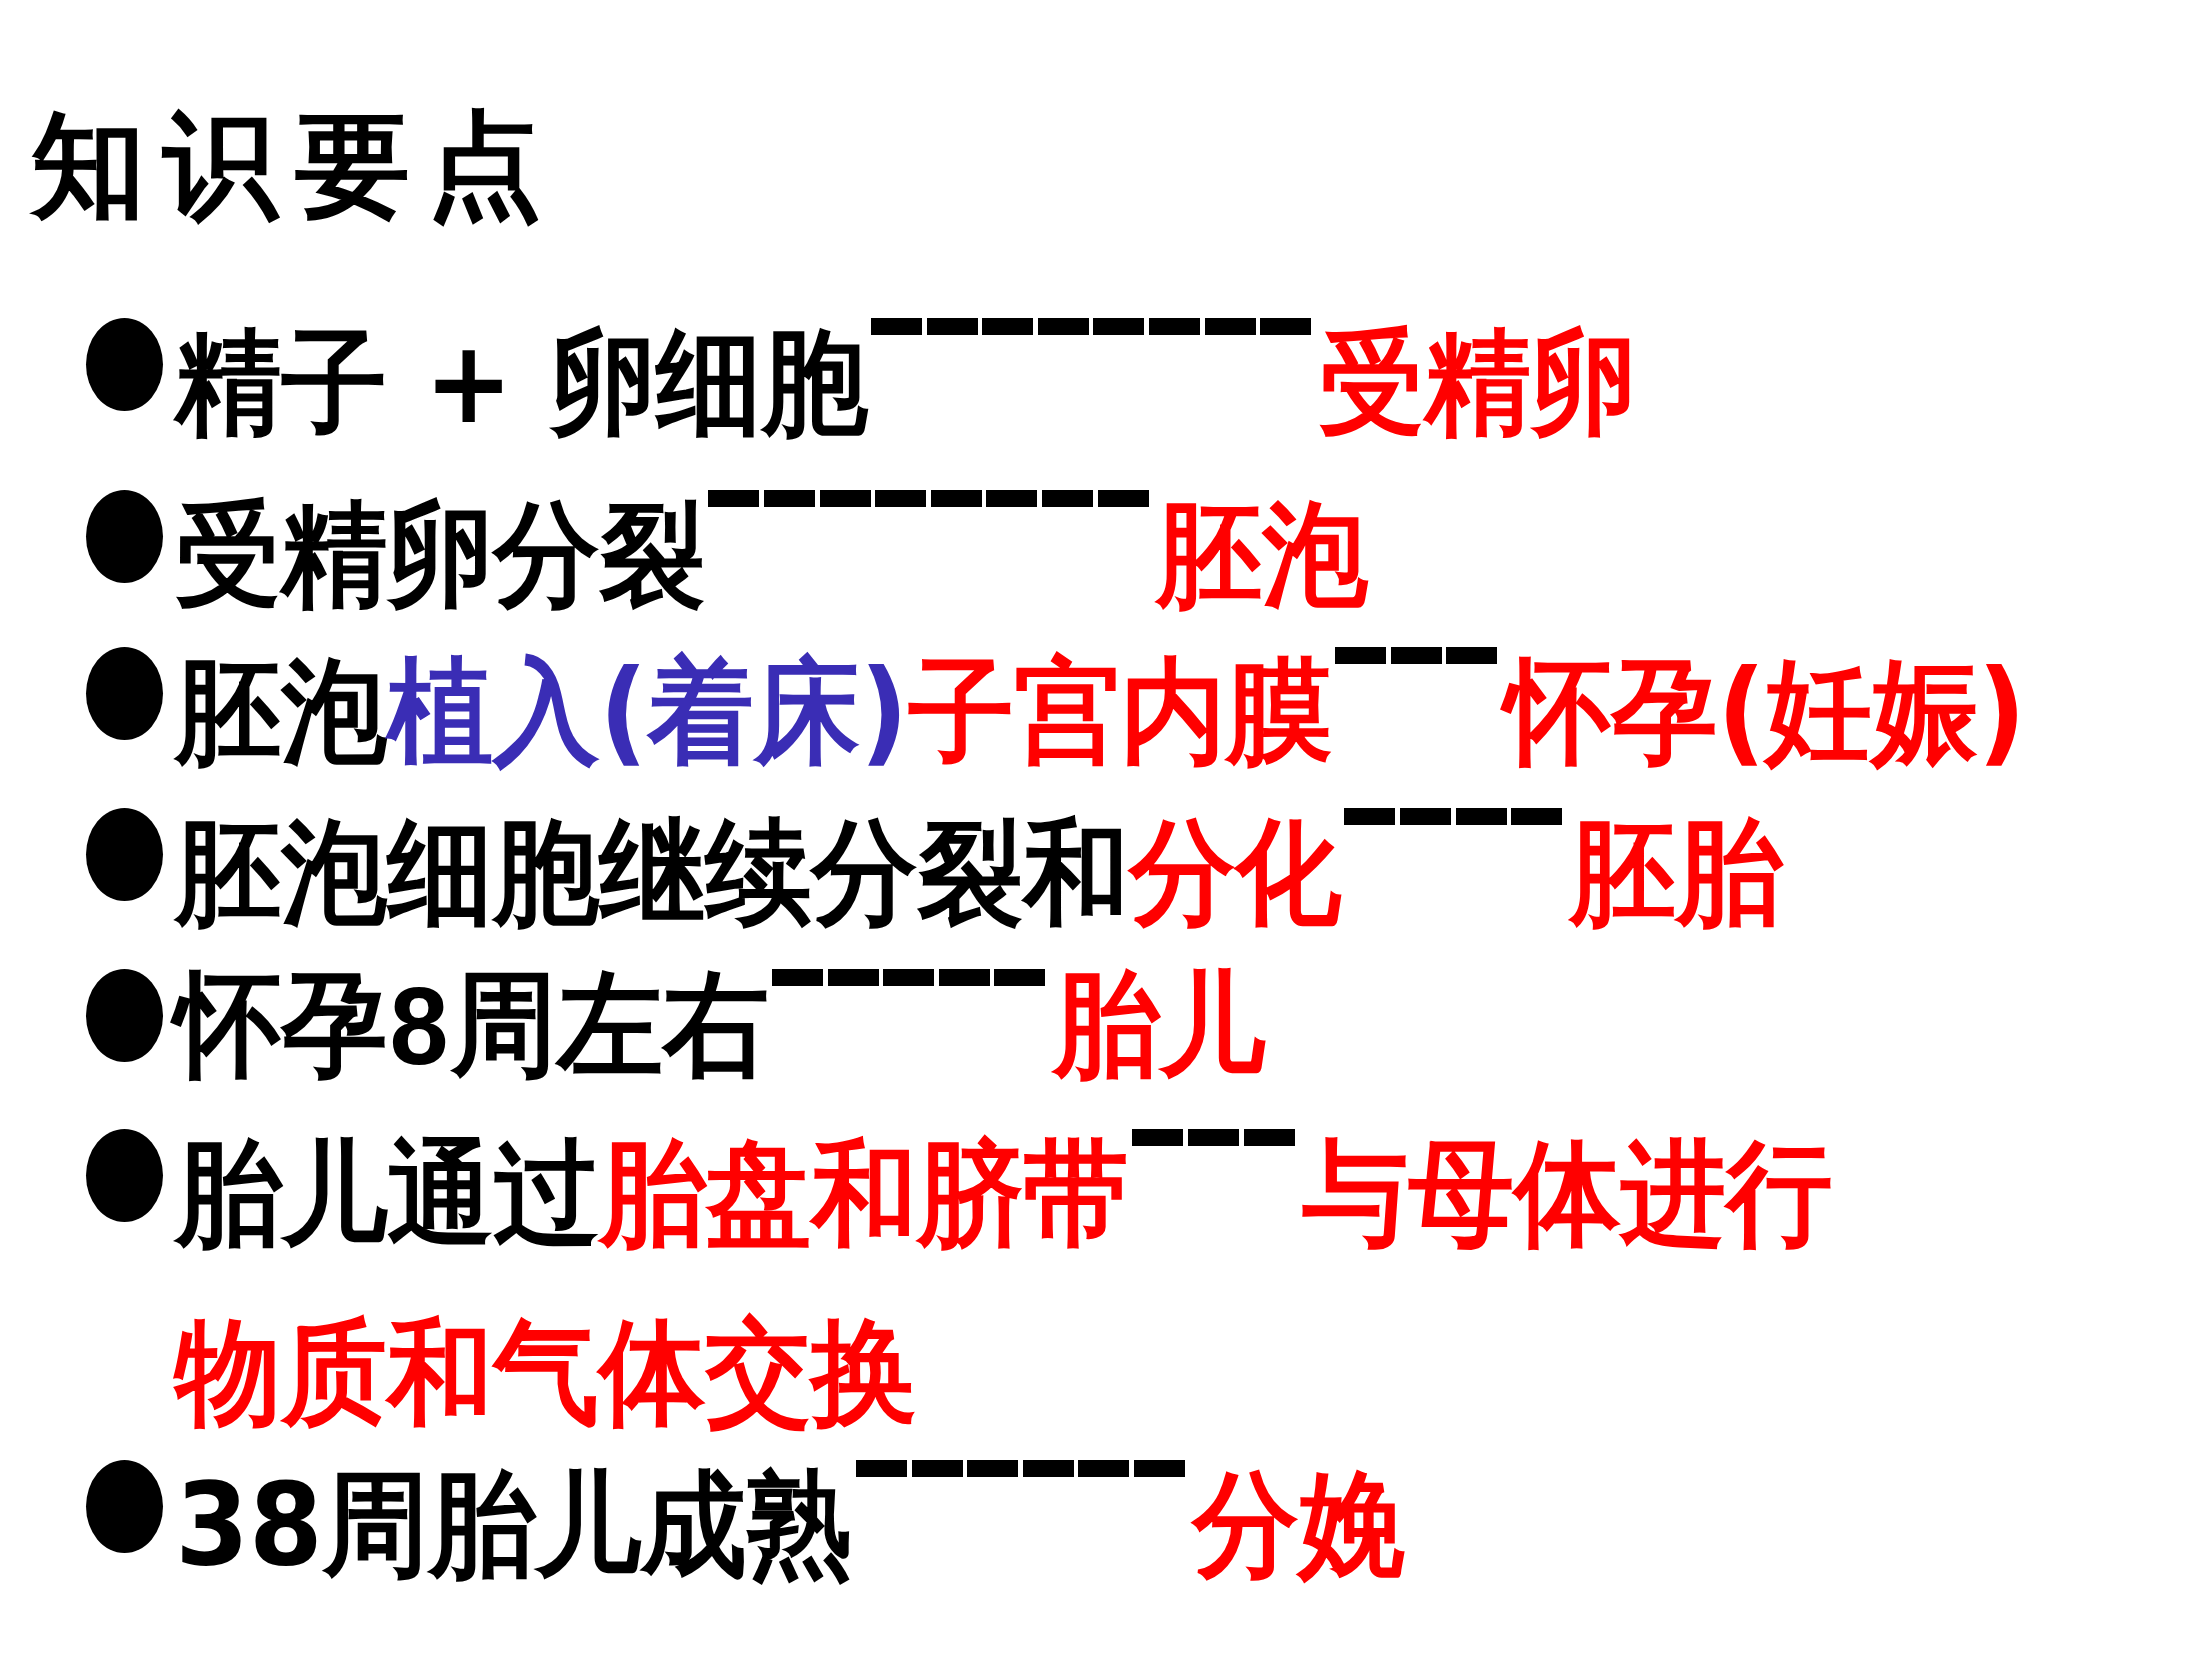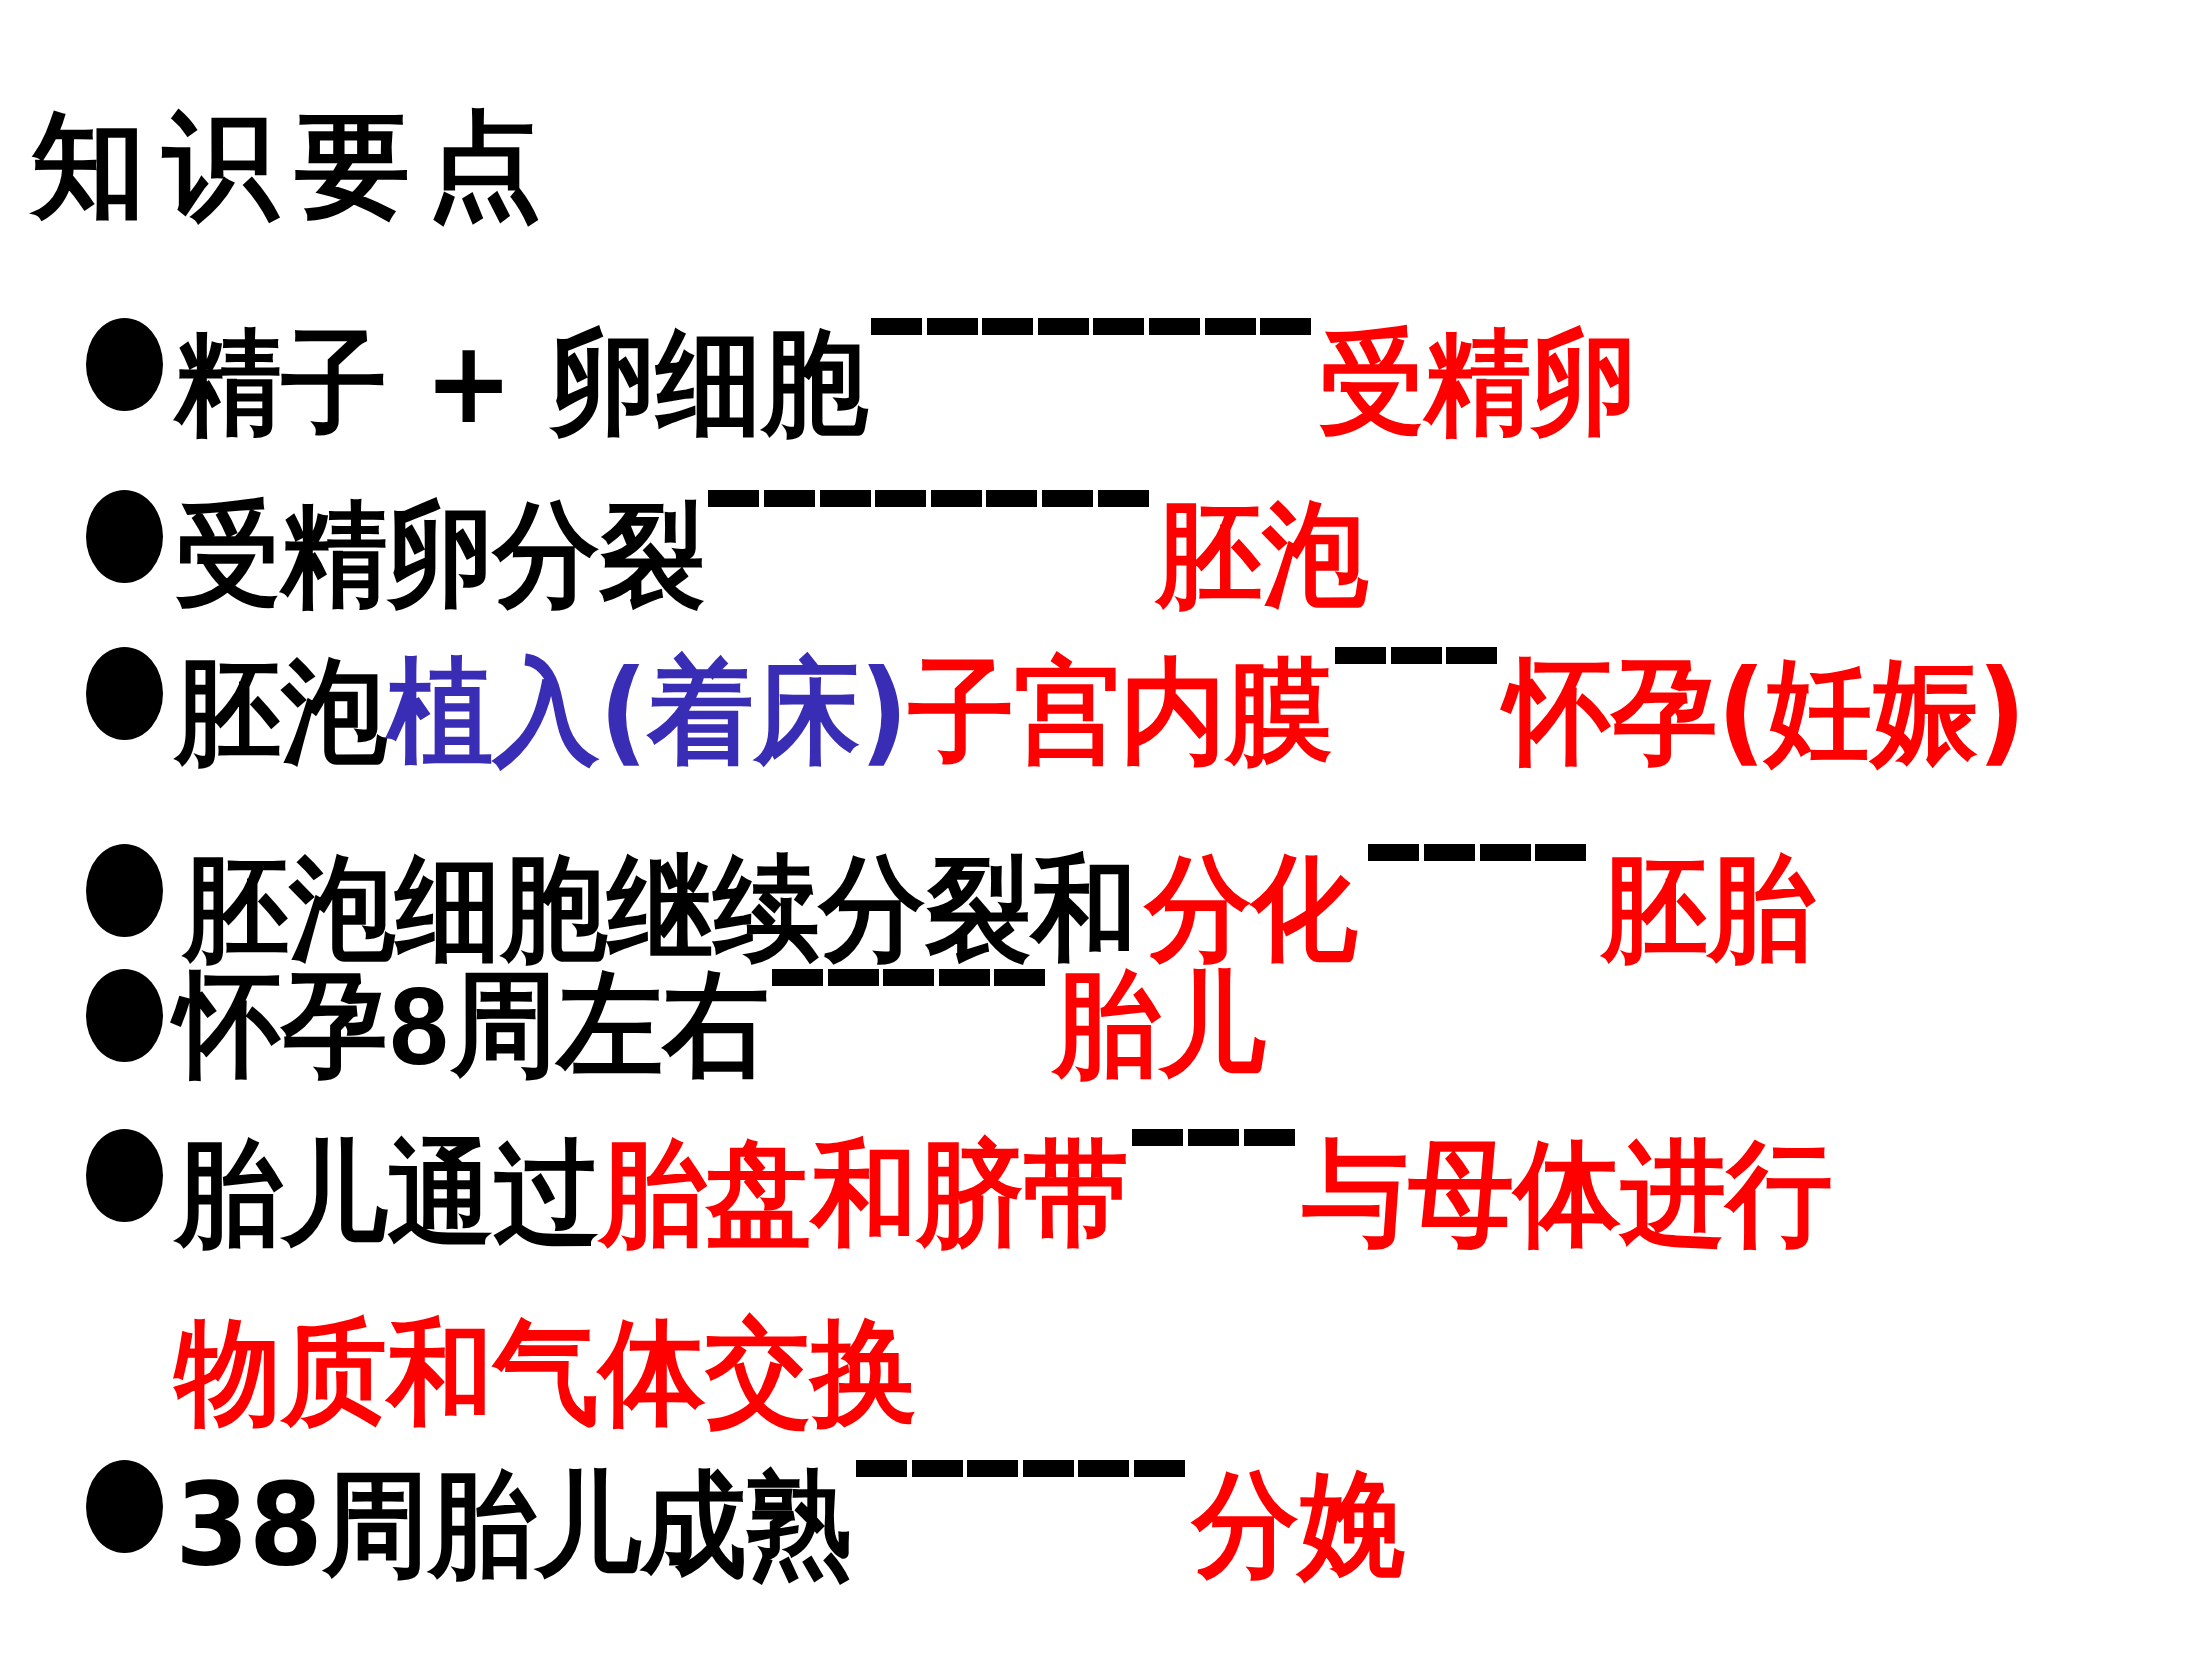--- a/index.html
+++ b/index.html
@@ -65,21 +65,21 @@
     <span class="seg blue">植入(着床)</span>
     <span class="seg red">子宫内膜</span>
     <span class="dashes">
         <span class="dash"></span>
         <span class="dash"></span>
         <span class="dash"></span>
       </span>
     <span class="seg red">怀孕(妊娠)</span>
   </div>
 
-  <div class="line" style="top:844px;gap:8px;">
+  <div class="line" style="top:808px;">
     <span class="bullet"></span>
     <span class="seg black">胚泡细胞继续分裂和</span>
     <span class="seg red">分化</span>
     <span class="dashes">
         <span class="dash"></span>
         <span class="dash"></span>
         <span class="dash"></span>
         <span class="dash"></span>
       </span>
     <span class="seg red">胚胎</span>

